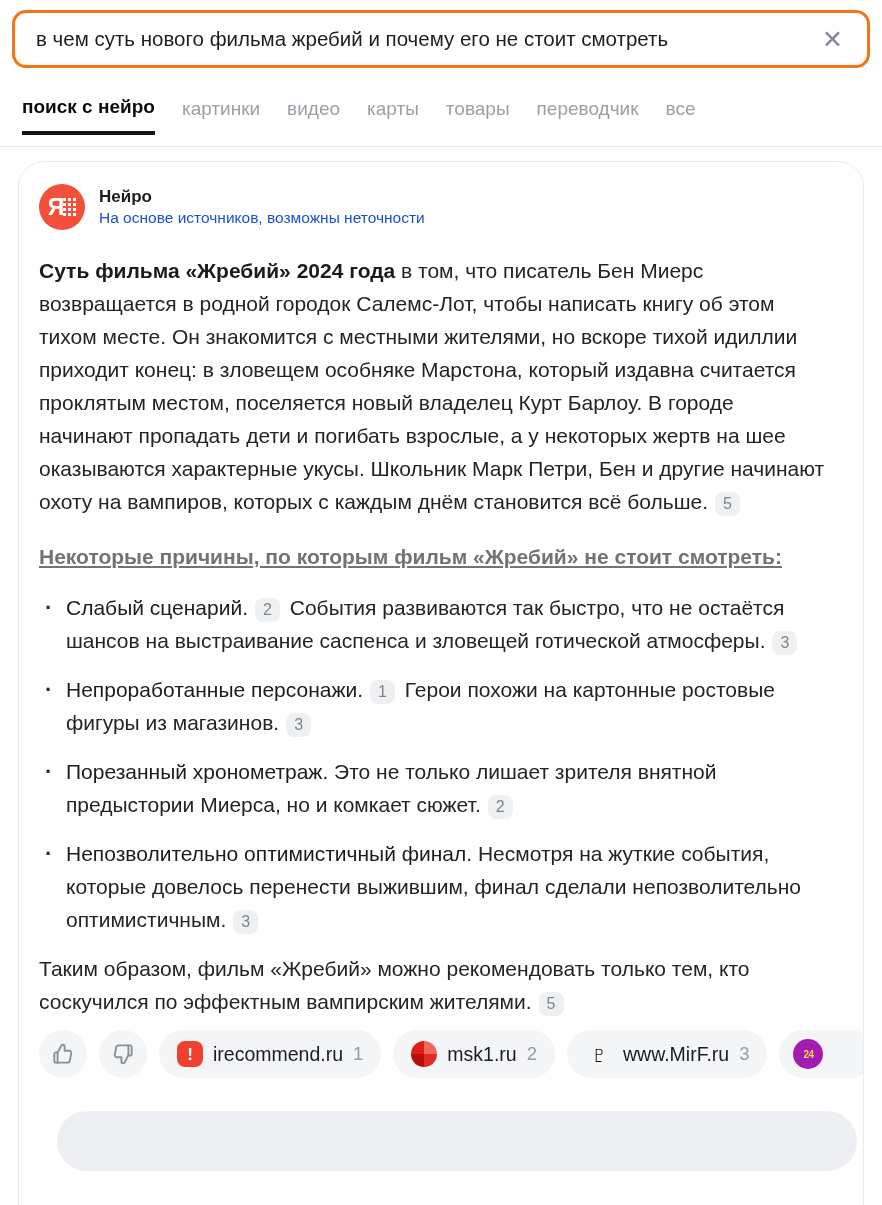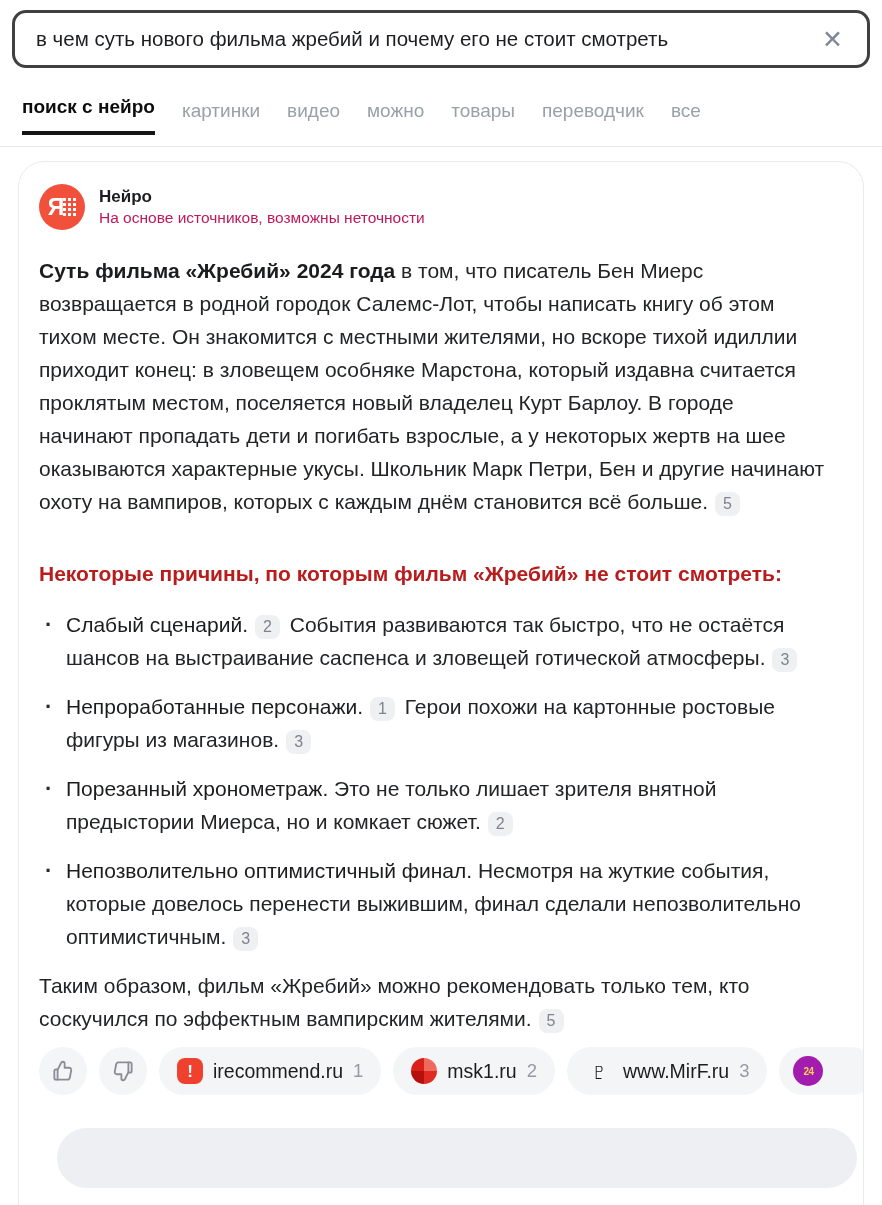--- a/index.html
+++ b/index.html
@@ -6,34 +6,34 @@
   html,body { background:#fff; }
   body {
     width:882px; height:1205px; overflow:hidden; position:relative;
     font-family:"Liberation Sans", sans-serif; color:#1f2123;
   }
   .page { width:882px; height:1205px; overflow:hidden; background:#fff; }
 
   
   .searchbox {
     margin:10px 12px 0 12px; height:58px;
-    border:3px solid #404040; border-radius:14px; background:#fff;
+    border:3px solid #f97316; border-radius:14px; background:#fff;
     display:flex; align-items:center; padding:0 18px 0 21px;
   }
   .searchbox input {
     flex:1; border:none; outline:none; background:transparent;
     font-family:"Liberation Sans", sans-serif; font-size:20.5px; color:#1c1e21;
   }
   .clear-btn {
     border:none; background:none; cursor:pointer;
     font-size:25px; line-height:1; color:#7e8794; padding:4px 6px; font-weight:400;
   }
 
   
-  .tabs { display:flex; gap:27px; padding:27px 22px 0 22px; align-items:flex-end; }
+  .tabs { display:flex; gap:27px; padding:27px 22px 0 22px; align-items:center; }
   .tab {
     font-size:19px; line-height:24px; color:#9aa0a8; cursor:pointer;
     padding-bottom:12px; white-space:nowrap;
   }
   .tab.active { color:#0c0c0c; font-weight:700; border-bottom:4px solid #141414; }
   .tabs-divider { margin-top:11px; height:1px; background:#e8e9ea; width:100%; }
 
   
   .card {
     margin:14px 18px 0 18px; height:1080px;
@@ -47,27 +47,27 @@
   }
   .avatar .letter {
     color:#fff; font-weight:700; font-size:23px; margin-right:12px; line-height:1;
   }
   .avatar .dots {
     position:absolute; right:8px; top:13px; width:15px; height:20px;
     background-image:radial-gradient(circle, #fff 1.4px, rgba(255,255,255,0) 1.6px);
     background-size:5px 5px;
   }
   .who .title { font-size:17px; font-weight:700; color:#1b1c1e; line-height:22px; }
-  .who .subtitle { font-size:15.5px; color:#be185d; line-height:20px; }
+  .who .subtitle { font-size:15.5px; color:#1d4ed8; line-height:20px; }
 
   
   .content { max-width:790px; }
   .para { font-size:21px; line-height:33px; color:#222426; margin-top:24px; }
   .para b { font-weight:700; color:#1b1c1e; }
-  .para.bold { font-weight:700; color:#b91c1c; max-width:745px; margin-top:39px; }
+  .para.bold { font-weight:700; color:#737373; max-width:745px; margin-top:22px;text-decoration:underline; }
   .cite {
     display:inline-block; background:#eef0f2; color:#7e848c;
     font-size:16px; line-height:24px; padding:0 8px; border-radius:8px;
     margin:0 4px 0 7px; vertical-align:baseline; cursor:pointer; user-select:none;
   }
   ul.reasons { list-style:none; margin-top:18px; }
   ul.reasons li {
     position:relative; padding-left:27px; font-size:21px; line-height:33px;
     margin-bottom:16px; color:#222426;
   }
@@ -126,21 +126,21 @@
     <input type="text" value="в чем суть нового фильма жребий и почему его не стоит смотреть" style="">
     <button class="clear-btn">
       <span>✕</span>
     </button>
   </div>
 
   <nav class="tabs" id="tabs">
       <span class="tab active">поиск с нейро</span>
       <span class="tab">картинки</span>
       <span class="tab">видео</span>
-      <span class="tab">можно</span>
+      <span class="tab">карты</span>
       <span class="tab">товары</span>
       <span class="tab">переводчик</span>
       <span class="tab">все</span>
     </nav>
   <div class="tabs-divider"></div>
 
   <section class="card">
 
     <div class="card-header">
       <div class="avatar">

